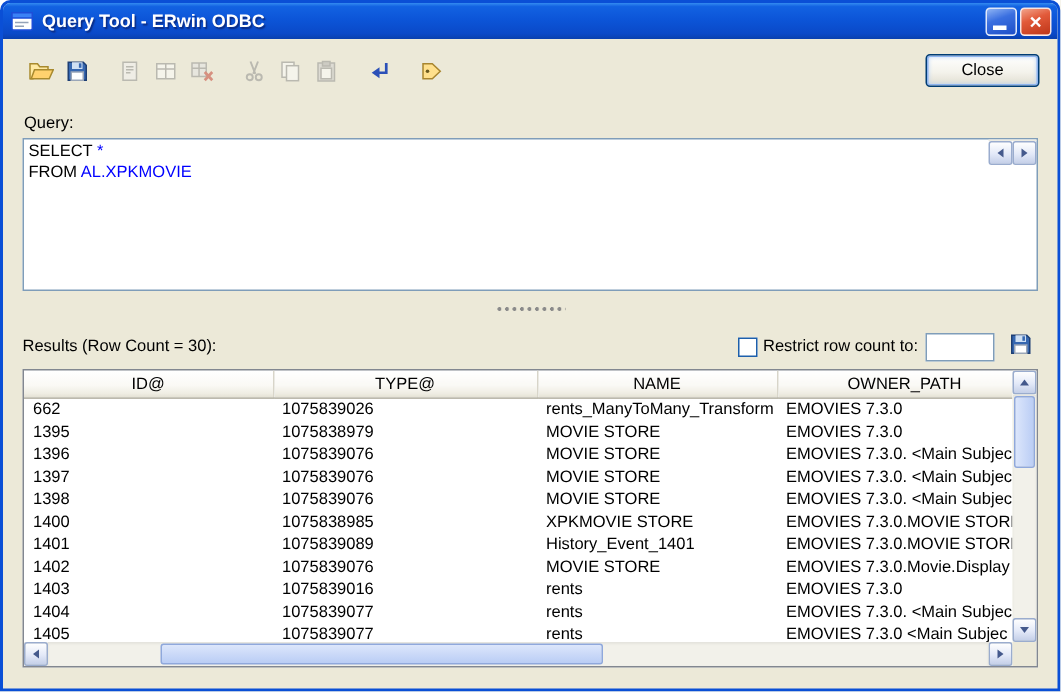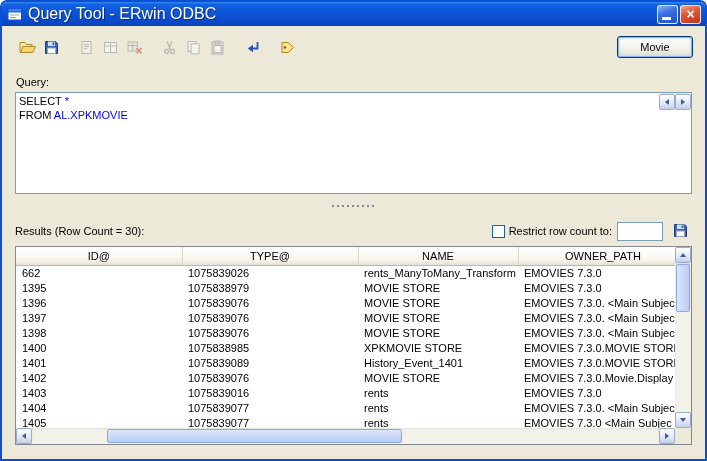--- a/index.html
+++ b/index.html
@@ -3,21 +3,21 @@
 <meta charset="utf-8">
 <style>
   *{box-sizing:border-box;margin:0;padding:0;}
   body{background:#ffffff;font-family:"Liberation Sans",sans-serif;font-size:11px;color:#000;}
   .window{width:707px;height:461px;background:#ECE9D8;border:2px solid #0A4FD6;border-radius:7px 7px 0 0;
           display:flex;flex-direction:column;overflow:hidden;}
   
   .titlebar{flex:0 0 24px;background:linear-gradient(180deg,#338BF0 0%,#1262E2 10%,#0C55D8 45%,#0A49C8 85%,#0940AE 100%);
             display:flex;align-items:center;padding:0 4px 0 5px;color:#fff;}
   .app-icon{width:16px;height:15px;flex:0 0 16px;}
-  .titlebar .title{flex:1;margin-left:5px;font-weight:normal;font-size:16px;text-shadow:1px 1px 1px #0A2A80;white-space:nowrap;}
+  .titlebar .title{flex:1;margin-left:5px;font-weight:bold;font-size:12px;text-shadow:1px 1px 1px #0A2A80;white-space:nowrap;}
   .tb-btn{width:21px;height:19px;border-radius:3px;border:1px solid rgba(255,255,255,.85);margin-left:2px;position:relative;}
   .tb-btn.min{background:linear-gradient(160deg,#8FB4F4,#3A6FE0 40%,#1E4FC8);}
   .tb-btn.min::after{content:"";position:absolute;left:4px;bottom:3px;width:9px;height:3px;background:#fff;}
   .tb-btn.close{background:linear-gradient(160deg,#F2A48B,#E25A3A 40%,#BE3518);}
   .tb-btn.close::after{content:"\00D7";position:absolute;left:0;top:0;width:100%;text-align:center;
                        font-size:14px;font-weight:bold;line-height:17px;color:#fff;}
   
   .toolbar{flex:0 0 34px;display:flex;align-items:flex-end;padding:0 12px 2px 14px;}
   .tools{display:flex;align-items:center;flex:1;}
   .tool-btn{width:23px;height:21px;display:flex;align-items:center;justify-content:center;margin-right:1px;border:1px solid transparent;border-radius:2px;}
@@ -145,21 +145,21 @@
             <path d="M8 4.8L2.8 8.5 8 12.2z" fill="#2B50B8"></path>
           </svg>
         </div>
         <div class="tool-btn gap">
           <svg width="16" height="15" viewBox="0 0 16 15">
             <path d="M2 2.5h6.2l5.3 5-5.3 5H2z" fill="#FFE08C" stroke="#A8852E"></path>
             <circle cx="5" cy="7.5" r="1.2" fill="#6B5A20"></circle>
           </svg>
         </div>
       </div>
-    <button class="btn-close">Movie</button>
+    <button class="btn-close">Close</button>
   </div>
 
   <div class="qlabel">Query:</div>
 
   <div class="query-box">
     <div class="query-text">
       <div class="sql-line"><span>SELECT </span><span class="sql-blue">*</span></div>
       <div class="sql-line"><span>FROM </span><span class="sql-blue">AL.XPKMOVIE</span></div>
     </div>
     <div class="qbar">

